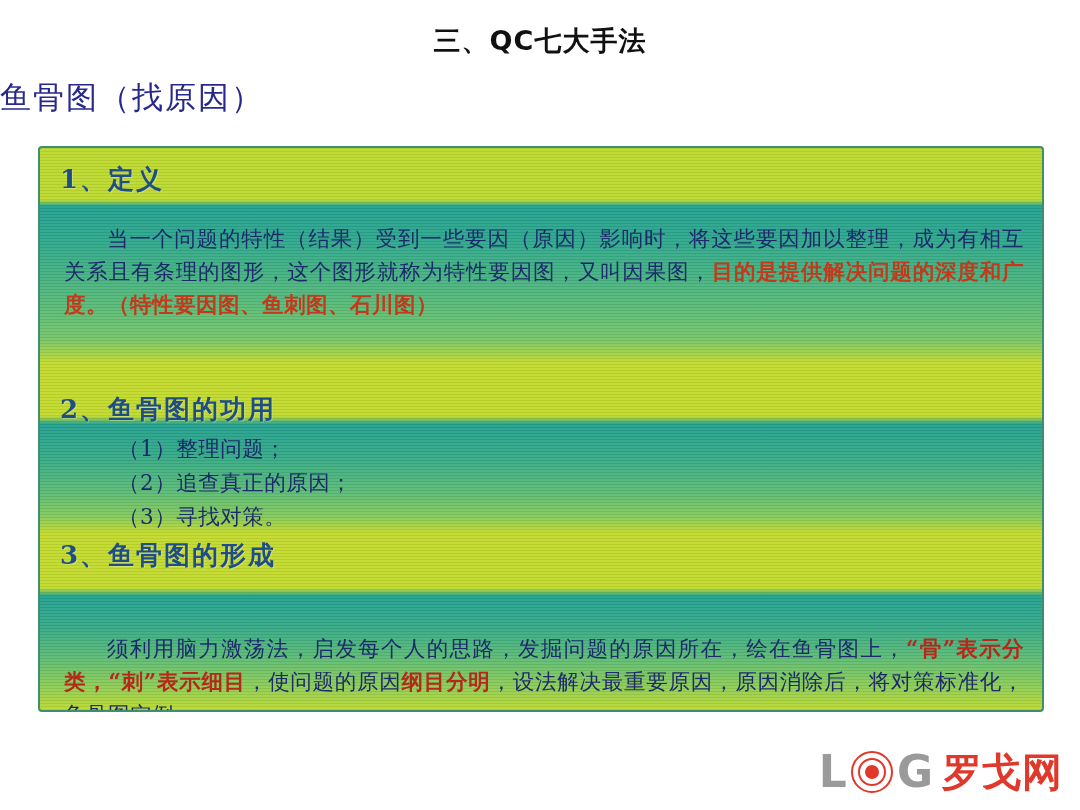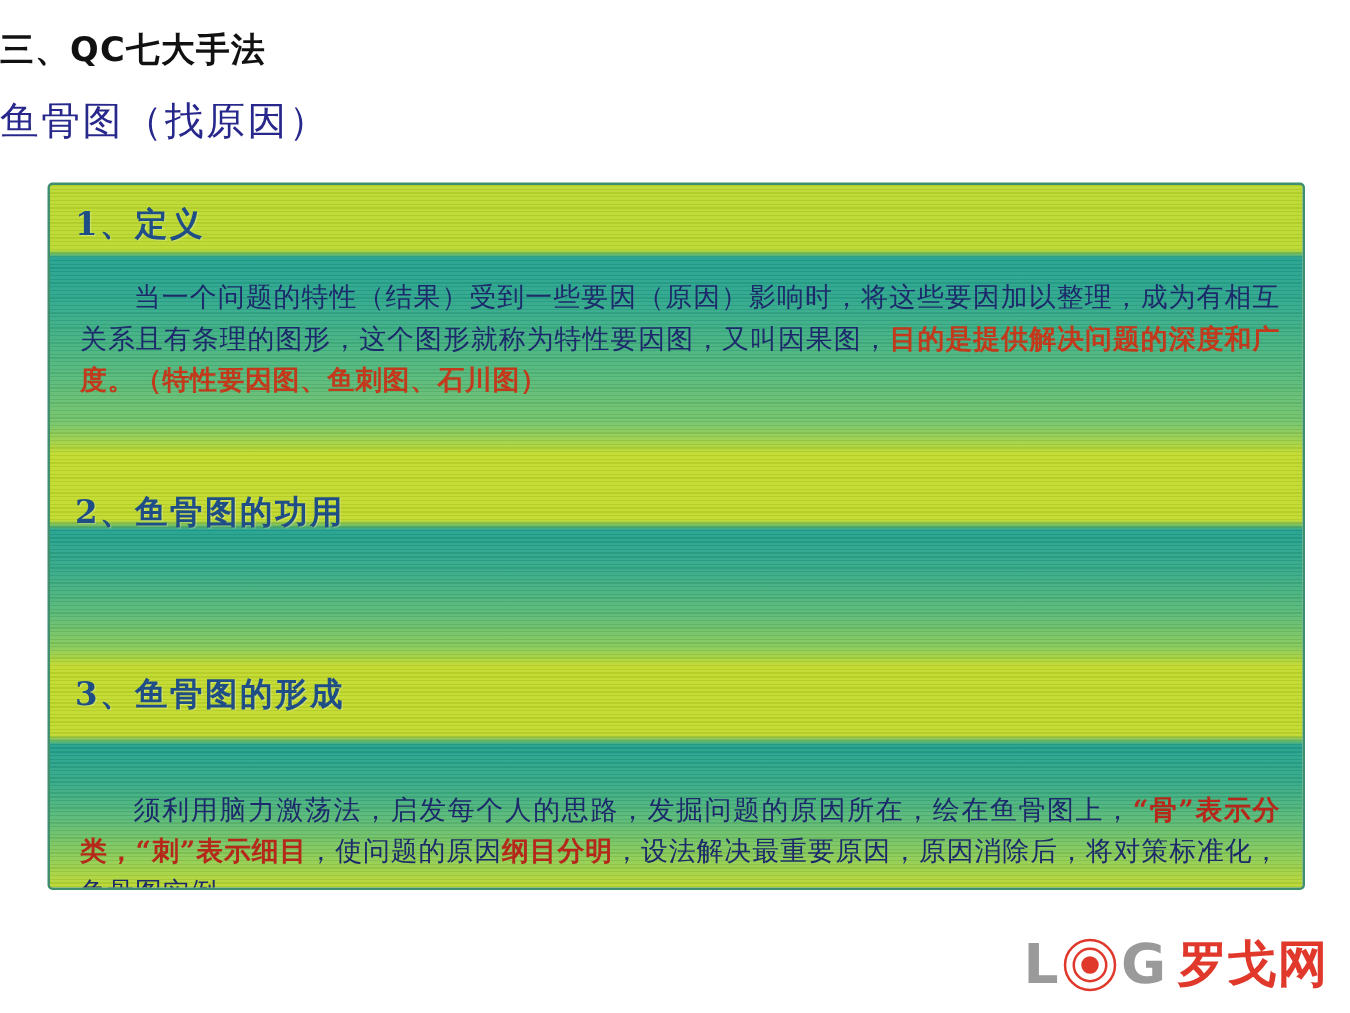--- a/index.html
+++ b/index.html
@@ -11,21 +11,21 @@
     width: 1080px;
     height: 810px;
     background: #ffffff;
     font-family: "DejaVu Serif", "Liberation Serif", serif;
     overflow: hidden;
     position: relative;
   }
 
   
   .slide-title {
-    text-align: left;
+    text-align: center;
     font-family: "DejaVu Sans", "Liberation Sans", sans-serif;
     font-weight: bold;
     font-size: 27px;
     color: #111111;
     letter-spacing: 1px;
     padding-top: 26px;
     line-height: 1.1;
   }
   .slide-subtitle {
     font-family: "DejaVu Serif", "Liberation Serif", serif;
@@ -196,20 +196,25 @@
     <div class="card-inner">
 
       <div class="section-head sh1">1、定义</div>
 
       <div class="para p1">
         <span>当一个问题的特性（结果）受到一些要因（原因）影响时，将这些要因加以整理，成为有相互关系且有条理的图形，这个图形就称为特性要因图，又叫因果图，</span><span class="em-red">目的是提供解决问题的深度和广度。（特性要因图、鱼刺图、石川图）</span>
       </div>
 
       <div class="section-head sh2">2、鱼骨图的功用</div>
 
+      <div class="list">
+        <div class="list-item">（1）整理问题；</div>
+        <div class="list-item">（2）追查真正的原因；</div>
+        <div class="list-item">（3）寻找对策。</div>
+      </div>
 
       <div class="section-head sh3">3、鱼骨图的形成</div>
 
       <div class="para p2">
         <span>须利用脑力激荡法，启发每个人的思路，发掘问题的原因所在，绘在鱼骨图上，</span><span class="em-red2">“骨”表示分类，“刺”表示细目</span><span>，使问题的原因</span><span class="em-red2">纲目分明</span><span>，设法解决最重要原因，原因消除后，将对策标准化，鱼骨图实例。</span>
       </div>
 
     </div>
   </div>
 

